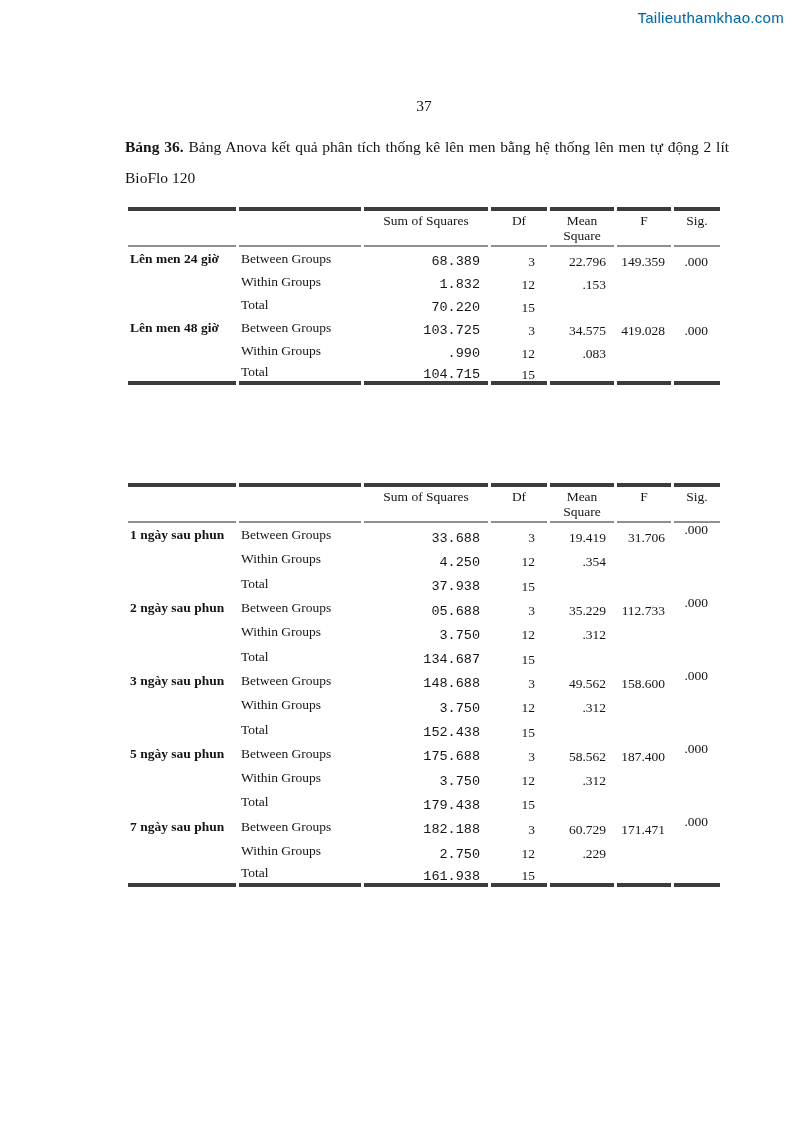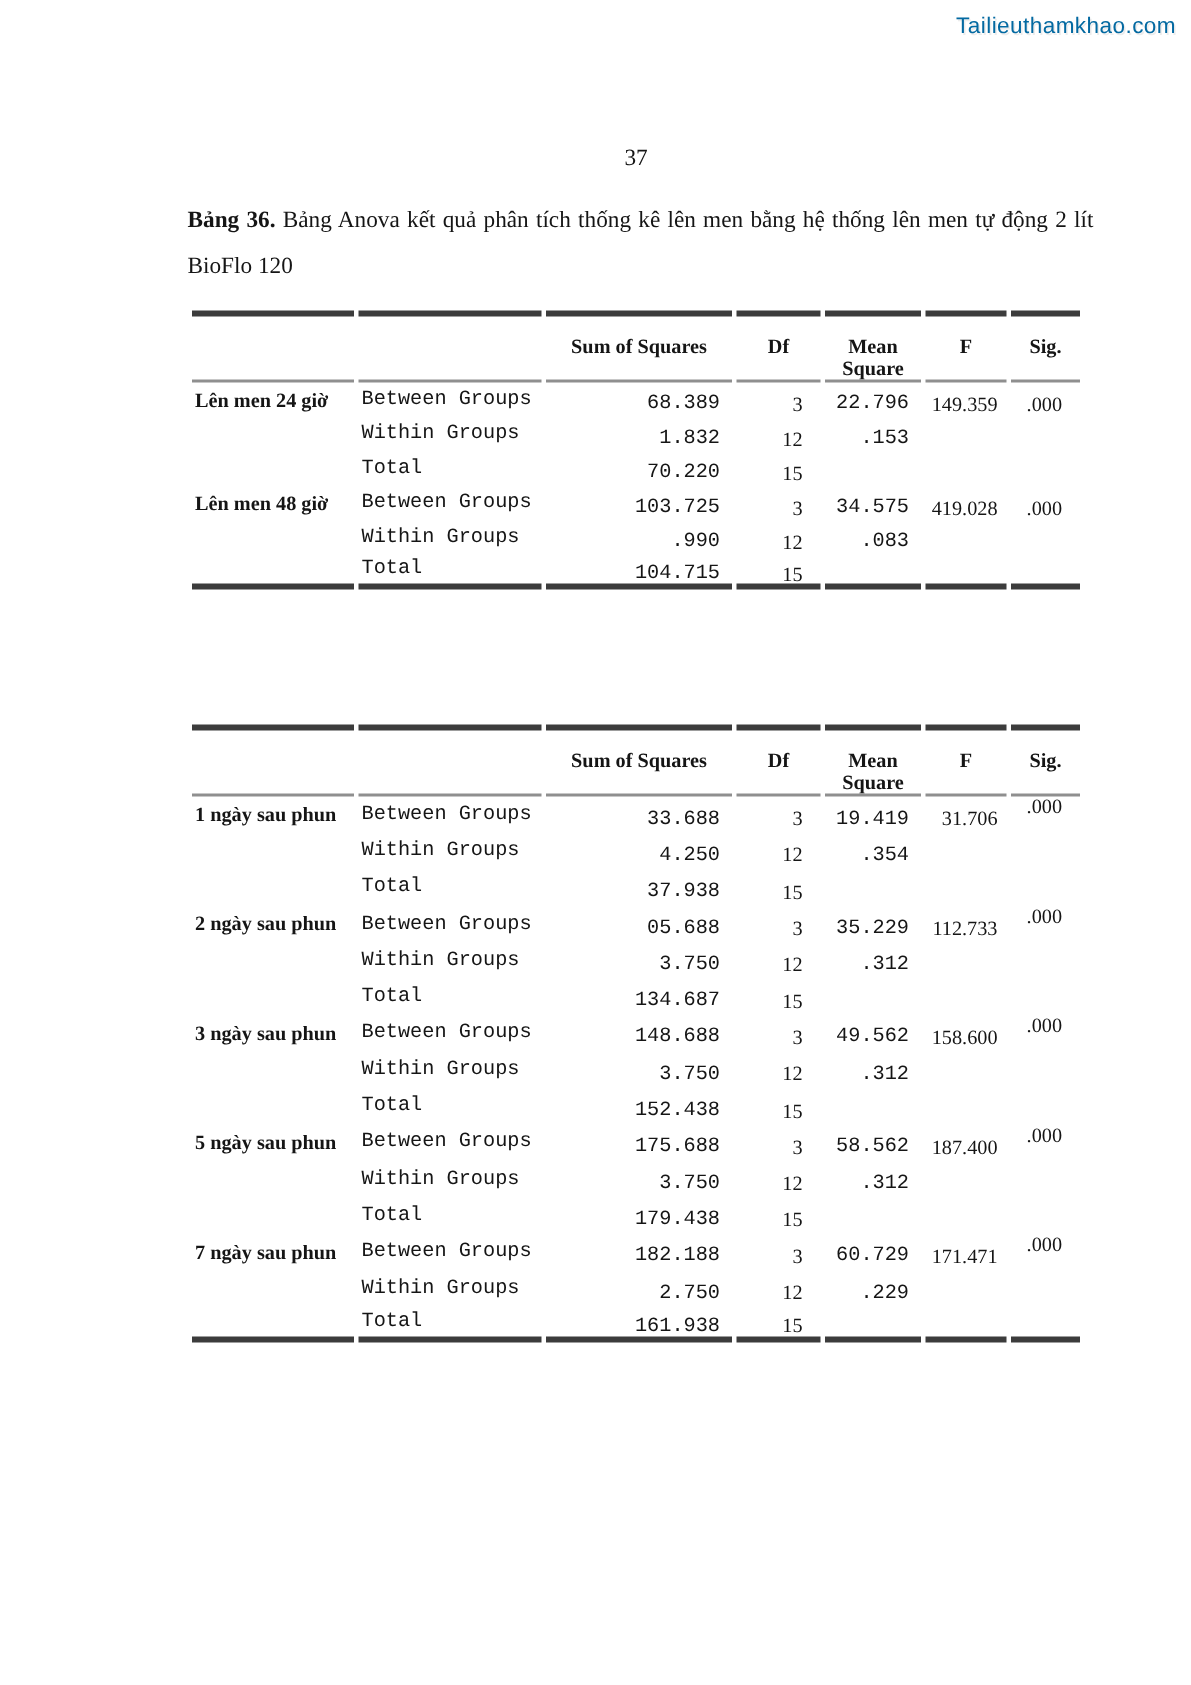--- a/index.html
+++ b/index.html
@@ -49,47 +49,47 @@
     left: 125px;
     width: 598px;
     border-collapse: separate;
     border-spacing: 3px 0;
     table-layout: fixed;
   }
   #table-36 { top: 207px; }
   #table-37 { top: 483px; }
 
   .anova th {
-    font-weight: bold;
+    font-weight: normal;
     font-size: 13.5px;
     line-height: 15px;
     vertical-align: top;
-    padding-top: 12px;
+    padding-top: 2px;
     height: 40px;
     border-top: 4px solid #3c3c3c;
     border-bottom: 2px solid #8f8f8f;
     text-align: center;
   }
   .anova td {
     font-size: 13.5px;
     height: 23px;
     vertical-align: middle;
     overflow: hidden;
     white-space: nowrap;
   }
   .t2 td { height: 24.3px; }
 
   .anova tbody tr:last-child td { border-bottom: 4px solid #3c3c3c; }
 
   td.grp { font-weight: bold; padding-left: 2px; }
-  td.src { padding-left: 2px; font-family: Liberation Mono, monospace; }
+  td.src { padding-left: 2px; }
   td.n   { text-align: right; }
   td.ss  { padding-right: 8px; font-family: Liberation Mono, monospace; }
   td.df  { padding-right: 12px; }
-  td.ms  { padding-right: 8px; font-family: Liberation Mono, monospace; }
+  td.ms  { padding-right: 8px; }
   td.f   { padding-right: 6px; }
   td.sig { padding-right: 12px; }
   td.n .v { position: relative; top: 3px; display: inline-block; }
   .t2 td.sig .v { top: -5px; }
 </style>
 </head>
 <body>
 
 <div class="page">
 

